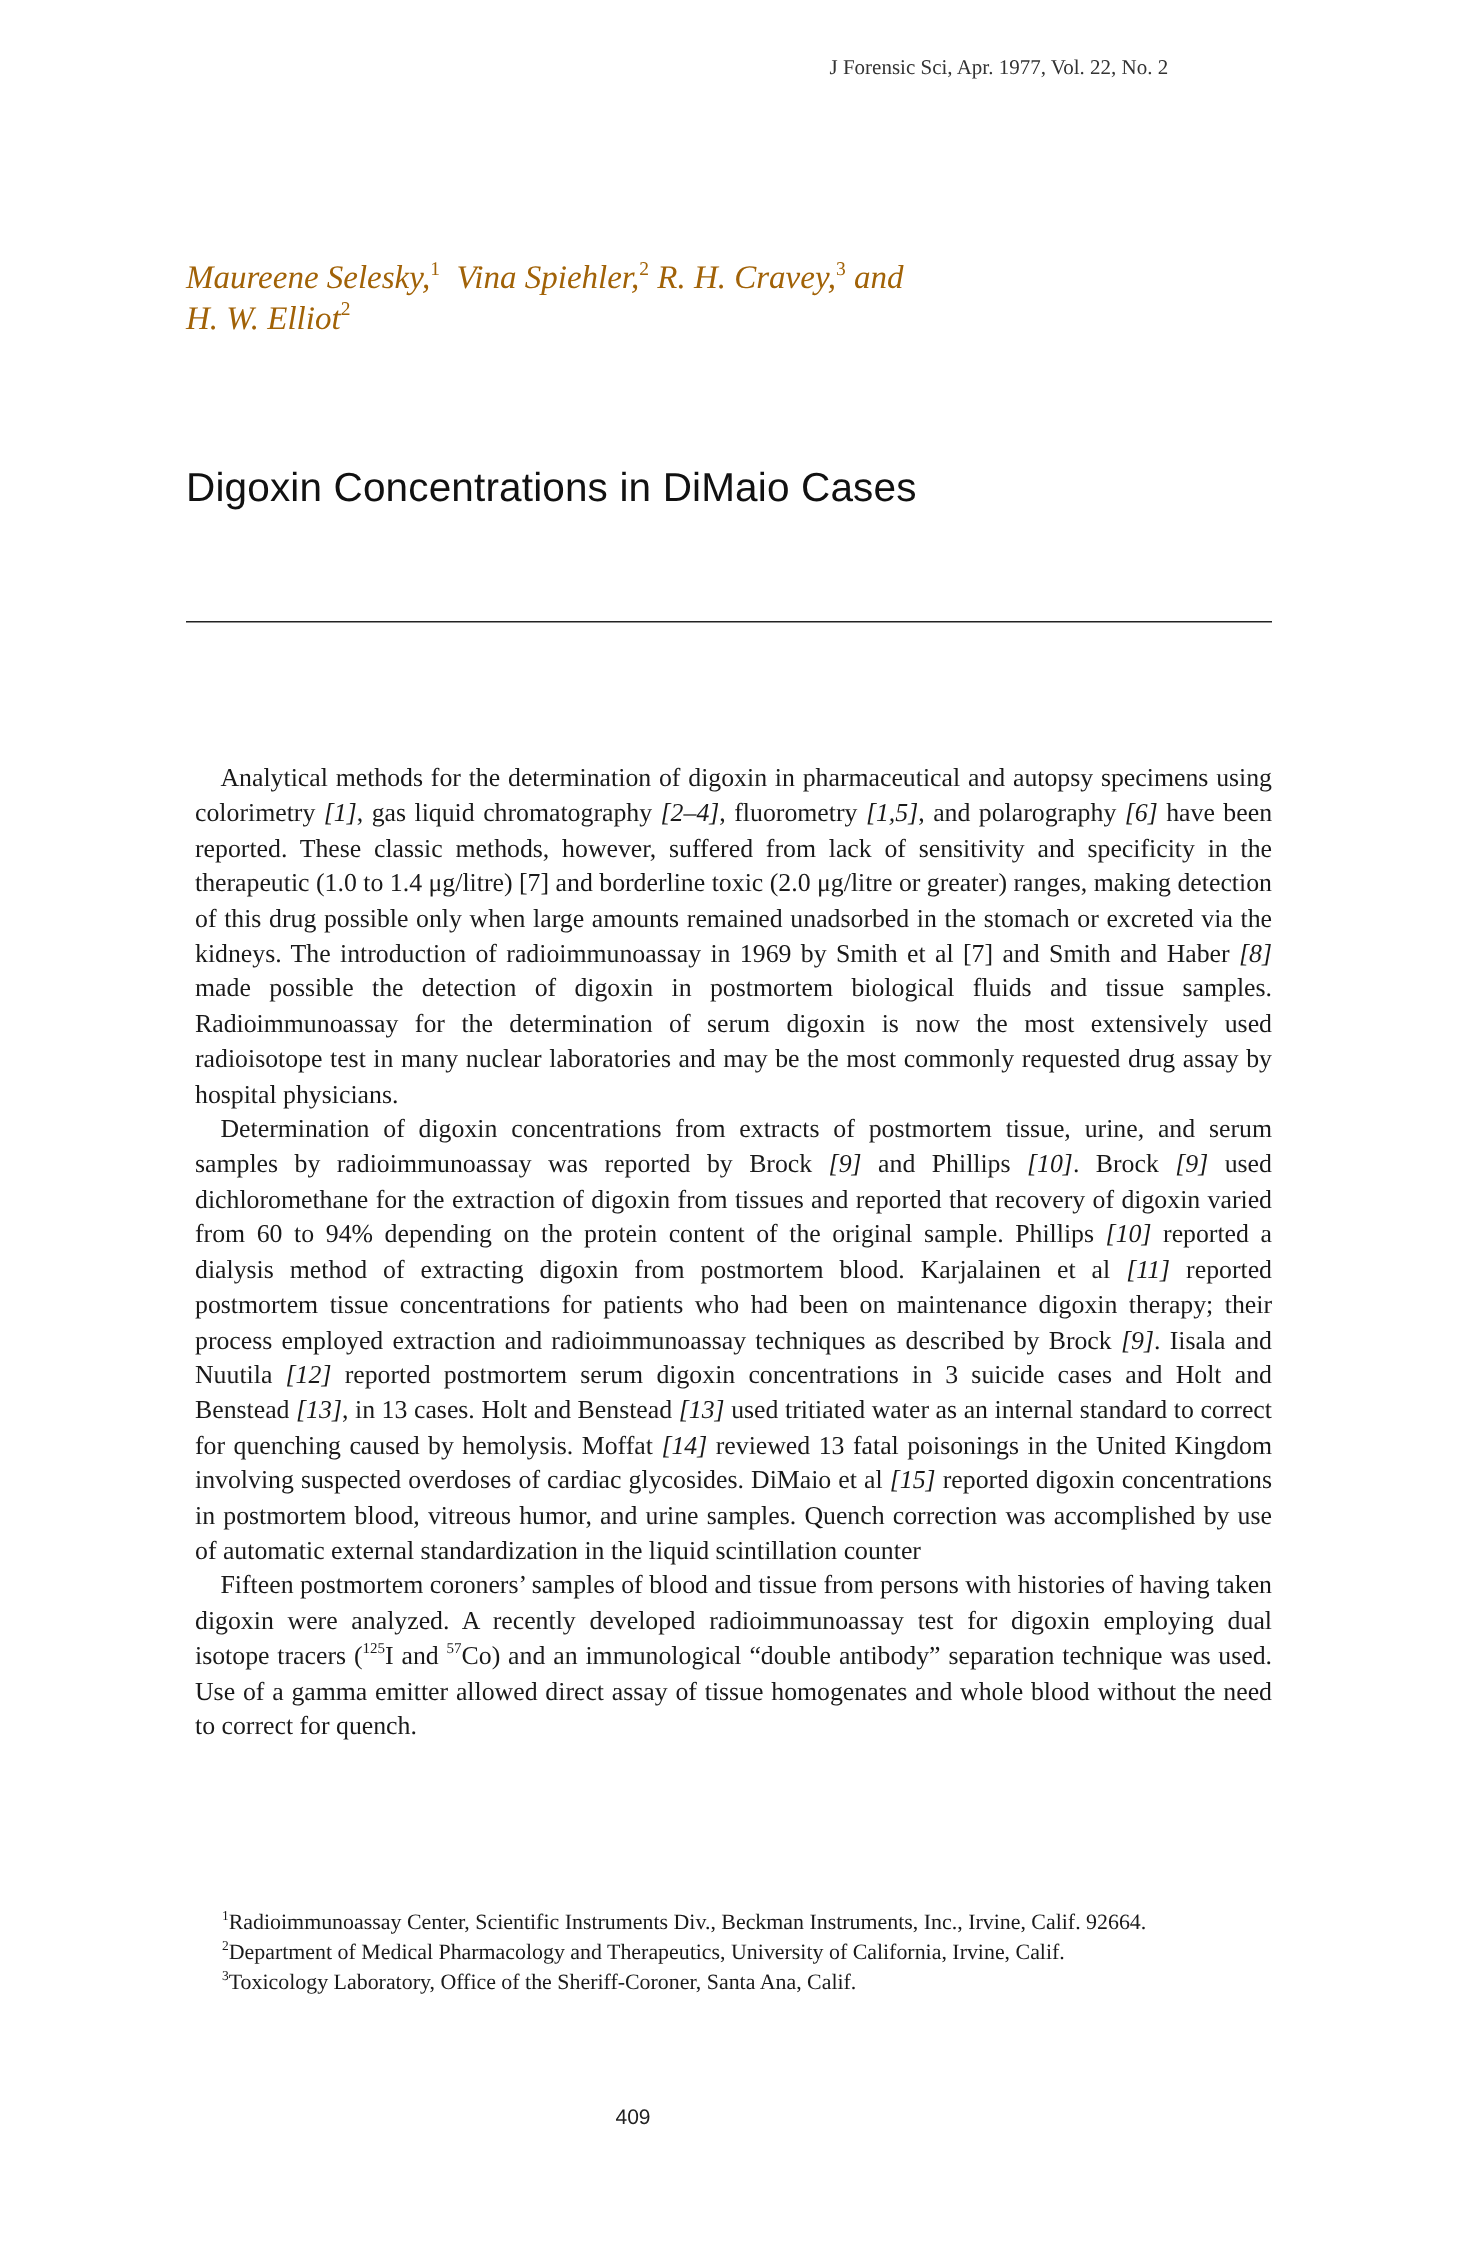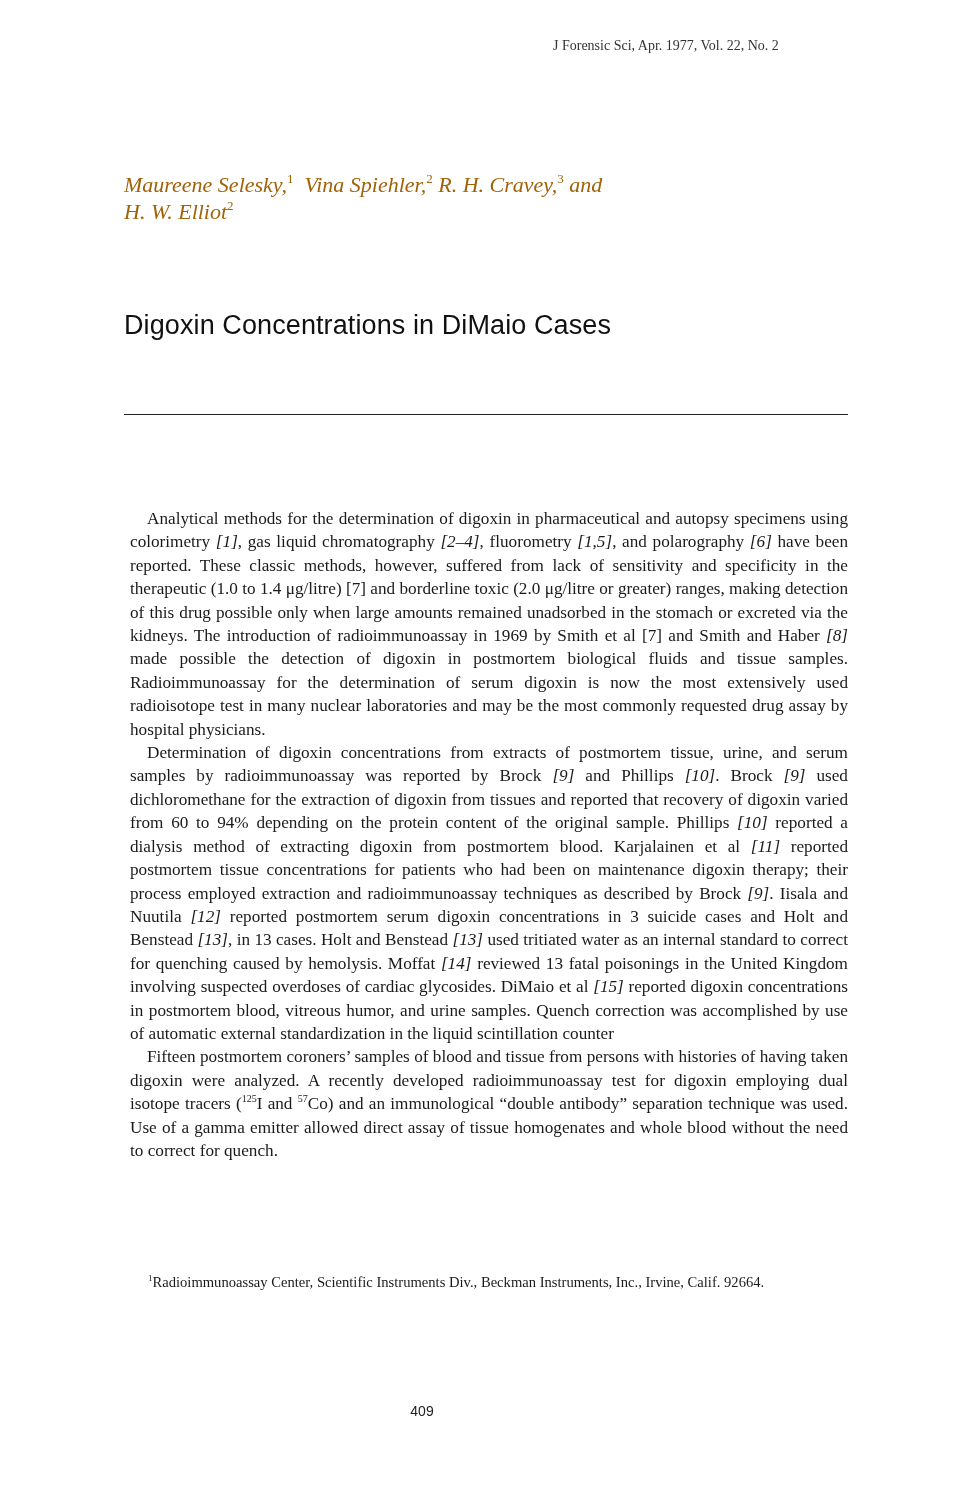--- a/index.html
+++ b/index.html
@@ -31,15 +31,17 @@
 <div class="rule"></div>
 
 <div class="body">
   <p><span>Analytical methods for the determination of digoxin in pharmaceutical and autopsy specimens using colorimetry </span><span class="ref">[1]</span><span>, gas liquid chromatography </span><span class="ref">[2–4]</span><span>, fluorometry </span><span class="ref">[1,5]</span><span>, and polarography </span><span class="ref">[6]</span><span> have been reported. These classic methods, however, suffered from lack of sensitivity and specificity in the therapeutic (1.0 to 1.4 μg/litre) </span><span>[7]</span><span> and borderline toxic (2.0 μg/litre or greater) ranges, making detection of this drug possible only when large amounts remained unadsorbed in the stomach or excreted via the kidneys. The introduction of radioimmunoassay in 1969 by Smith et al </span><span>[7]</span><span> and Smith and Haber </span><span class="ref">[8]</span><span> made possible the detection of digoxin in postmortem biological fluids and tissue samples. Radioimmunoassay for the determination of serum digoxin is now the most extensively used radioisotope test in many nuclear laboratories and may be the most commonly requested drug assay by hospital physicians.</span></p>
   <p><span>Determination of digoxin concentrations from extracts of postmortem tissue, urine, and serum samples by radioimmunoassay was reported by Brock </span><span class="ref">[9]</span><span> and Phillips </span><span class="ref">[10]</span><span>. Brock </span><span class="ref">[9]</span><span> used dichloromethane for the extraction of digoxin from tissues and reported that recovery of digoxin varied from 60 to 94% depending on the protein content of the original sample. Phillips </span><span class="ref">[10]</span><span> reported a dialysis method of extracting digoxin from postmortem blood. Karjalainen et al </span><span class="ref">[11]</span><span> reported postmortem tissue concentrations for patients who had been on maintenance digoxin therapy; their process employed extraction and radioimmunoassay techniques as described by Brock </span><span class="ref">[9]</span><span>. Iisala and Nuutila </span><span class="ref">[12]</span><span> reported postmortem serum digoxin concentrations in 3 suicide cases and Holt and Benstead </span><span class="ref">[13]</span><span>, in 13 cases. Holt and Benstead </span><span class="ref">[13]</span><span> used tritiated water as an internal standard to correct for quenching caused by hemolysis. Moffat </span><span class="ref">[14]</span><span> reviewed 13 fatal poisonings in the United Kingdom involving suspected overdoses of cardiac glycosides. DiMaio et al </span><span class="ref">[15]</span><span> reported digoxin concentrations in postmortem blood, vitreous humor, and urine samples. Quench correction was accomplished by use of automatic external standardization in the liquid scintillation counter </span></p>
   <p><span>Fifteen postmortem coroners’ samples of blood and tissue from persons with histories of having taken digoxin were analyzed. A recently developed radioimmunoassay test for digoxin employing dual isotope tracers (</span><sup>125</sup><span>I and </span><sup>57</sup><span>Co) and an immunological “double antibody” separation technique was used. Use of a gamma emitter allowed direct assay of tissue homogenates and whole blood without the need to correct for quench.</span></p>
 </div>
 
 <div class="footnotes">
   <p><sup>1</sup><span>Radioimmunoassay Center, Scientific Instruments Div., Beckman Instruments, Inc., Irvine, Calif. 92664.</span></p>
+  <p><sup>2</sup><span>Department of Medical Pharmacology and Therapeutics, University of California, Irvine, Calif.</span></p>
+  <p><sup>3</sup><span>Toxicology Laboratory, Office of the Sheriff-Coroner, Santa Ana, Calif.</span></p>
 </div>
 
 <div class="pagenum">409</div>
 
 </body></html>

